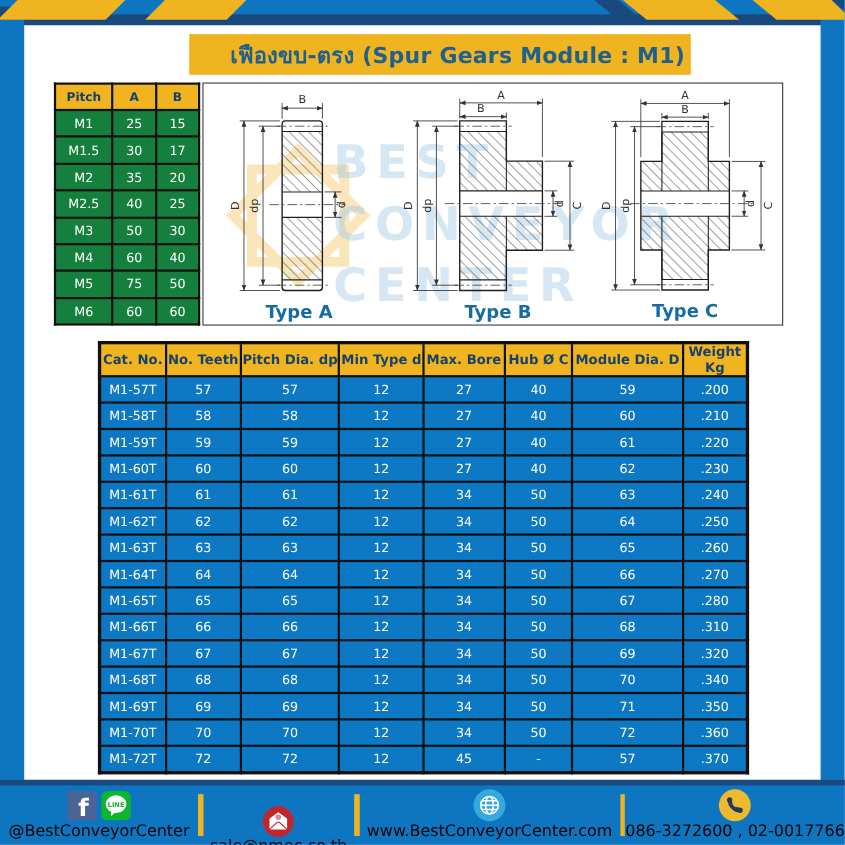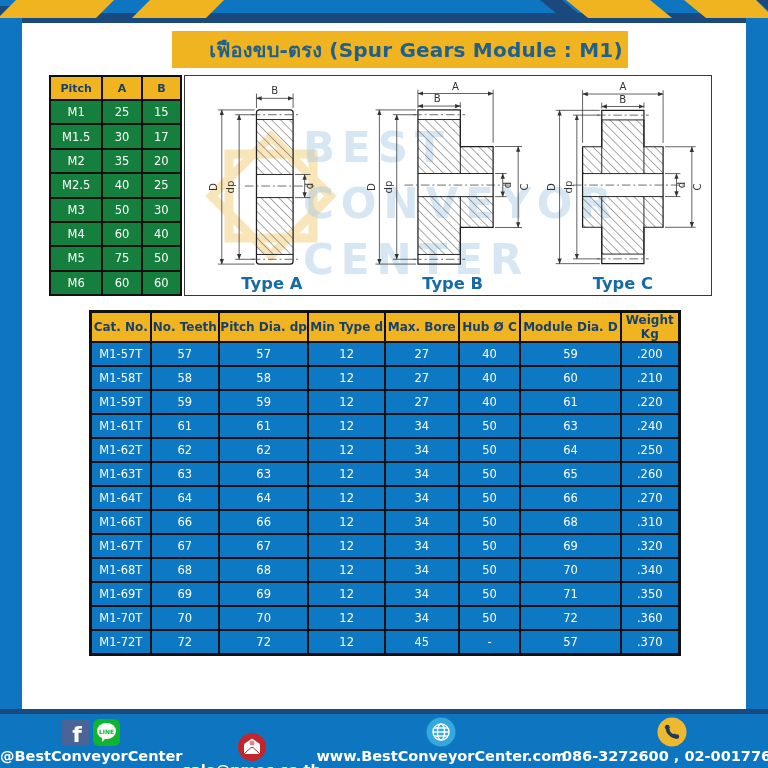--- a/index.html
+++ b/index.html
@@ -43,21 +43,21 @@
   .main-table th { background:#efb41f; color:#17406d; font-size:12px; font-weight:bold; height:26px; }
   .main-table td { background:#0d78c4; color:#ffffff; font-size:11.5px; height:24px; }
 
   
   .footer { position:absolute; left:0; bottom:0; width:768px; height:59px; background:#0e76c1; }
   .footer-shadow { position:absolute; left:0; top:0; width:768px; height:5px; background:#1a4a7d; }
   .footer-row { position:absolute; left:0; top:5px; width:768px; height:54px;
     display:flex; align-items:stretch; }
   .f-sec { display:flex; flex-direction:column; align-items:center; justify-content:flex-start; }
   .f-sec .icons { display:flex; gap:4px; align-items:center; height:32px; margin-top:2px; }
-  .f-sec .f-label { color:#ffffff; font-weight:bold; font-size:14.5px; margin-top:0px; white-space:nowrap; }
+  .f-sec .f-label { color:#000000; font-weight:normal; font-size:14.5px; margin-top:0px; white-space:nowrap; }
   .f-div { width:5px; height:38px; background:#efb41f; align-self:center; }
   .sec1 { width:183px; } .sec2 { width:139px;margin-top:16px; } .sec3 { width:241px; } .sec4 { flex:1; }
 </style>
 </head>
 <body>
 
 <div class="page">
 
   <svg width="0" height="0" style="position:absolute" aria-hidden="true">
     <defs>
@@ -343,20 +343,30 @@
             <td>M1-59T</td>
             <td>59</td>
             <td>59</td>
             <td>12</td>
             <td>27</td>
             <td>40</td>
             <td>61</td>
             <td>.220</td>
           </tr>
           <tr>
+            <td>M1-60T</td>
+            <td>60</td>
+            <td>60</td>
+            <td>12</td>
+            <td>27</td>
+            <td>40</td>
+            <td>62</td>
+            <td>.230</td>
+          </tr>
+          <tr>
             <td>M1-61T</td>
             <td>61</td>
             <td>61</td>
             <td>12</td>
             <td>34</td>
             <td>50</td>
             <td>63</td>
             <td>.240</td>
           </tr>
           <tr>
@@ -381,20 +391,30 @@
           </tr>
           <tr>
             <td>M1-64T</td>
             <td>64</td>
             <td>64</td>
             <td>12</td>
             <td>34</td>
             <td>50</td>
             <td>66</td>
             <td>.270</td>
+          </tr>
+          <tr>
+            <td>M1-65T</td>
+            <td>65</td>
+            <td>65</td>
+            <td>12</td>
+            <td>34</td>
+            <td>50</td>
+            <td>67</td>
+            <td>.280</td>
           </tr>
           <tr>
             <td>M1-66T</td>
             <td>66</td>
             <td>66</td>
             <td>12</td>
             <td>34</td>
             <td>50</td>
             <td>68</td>
             <td>.310</td>

